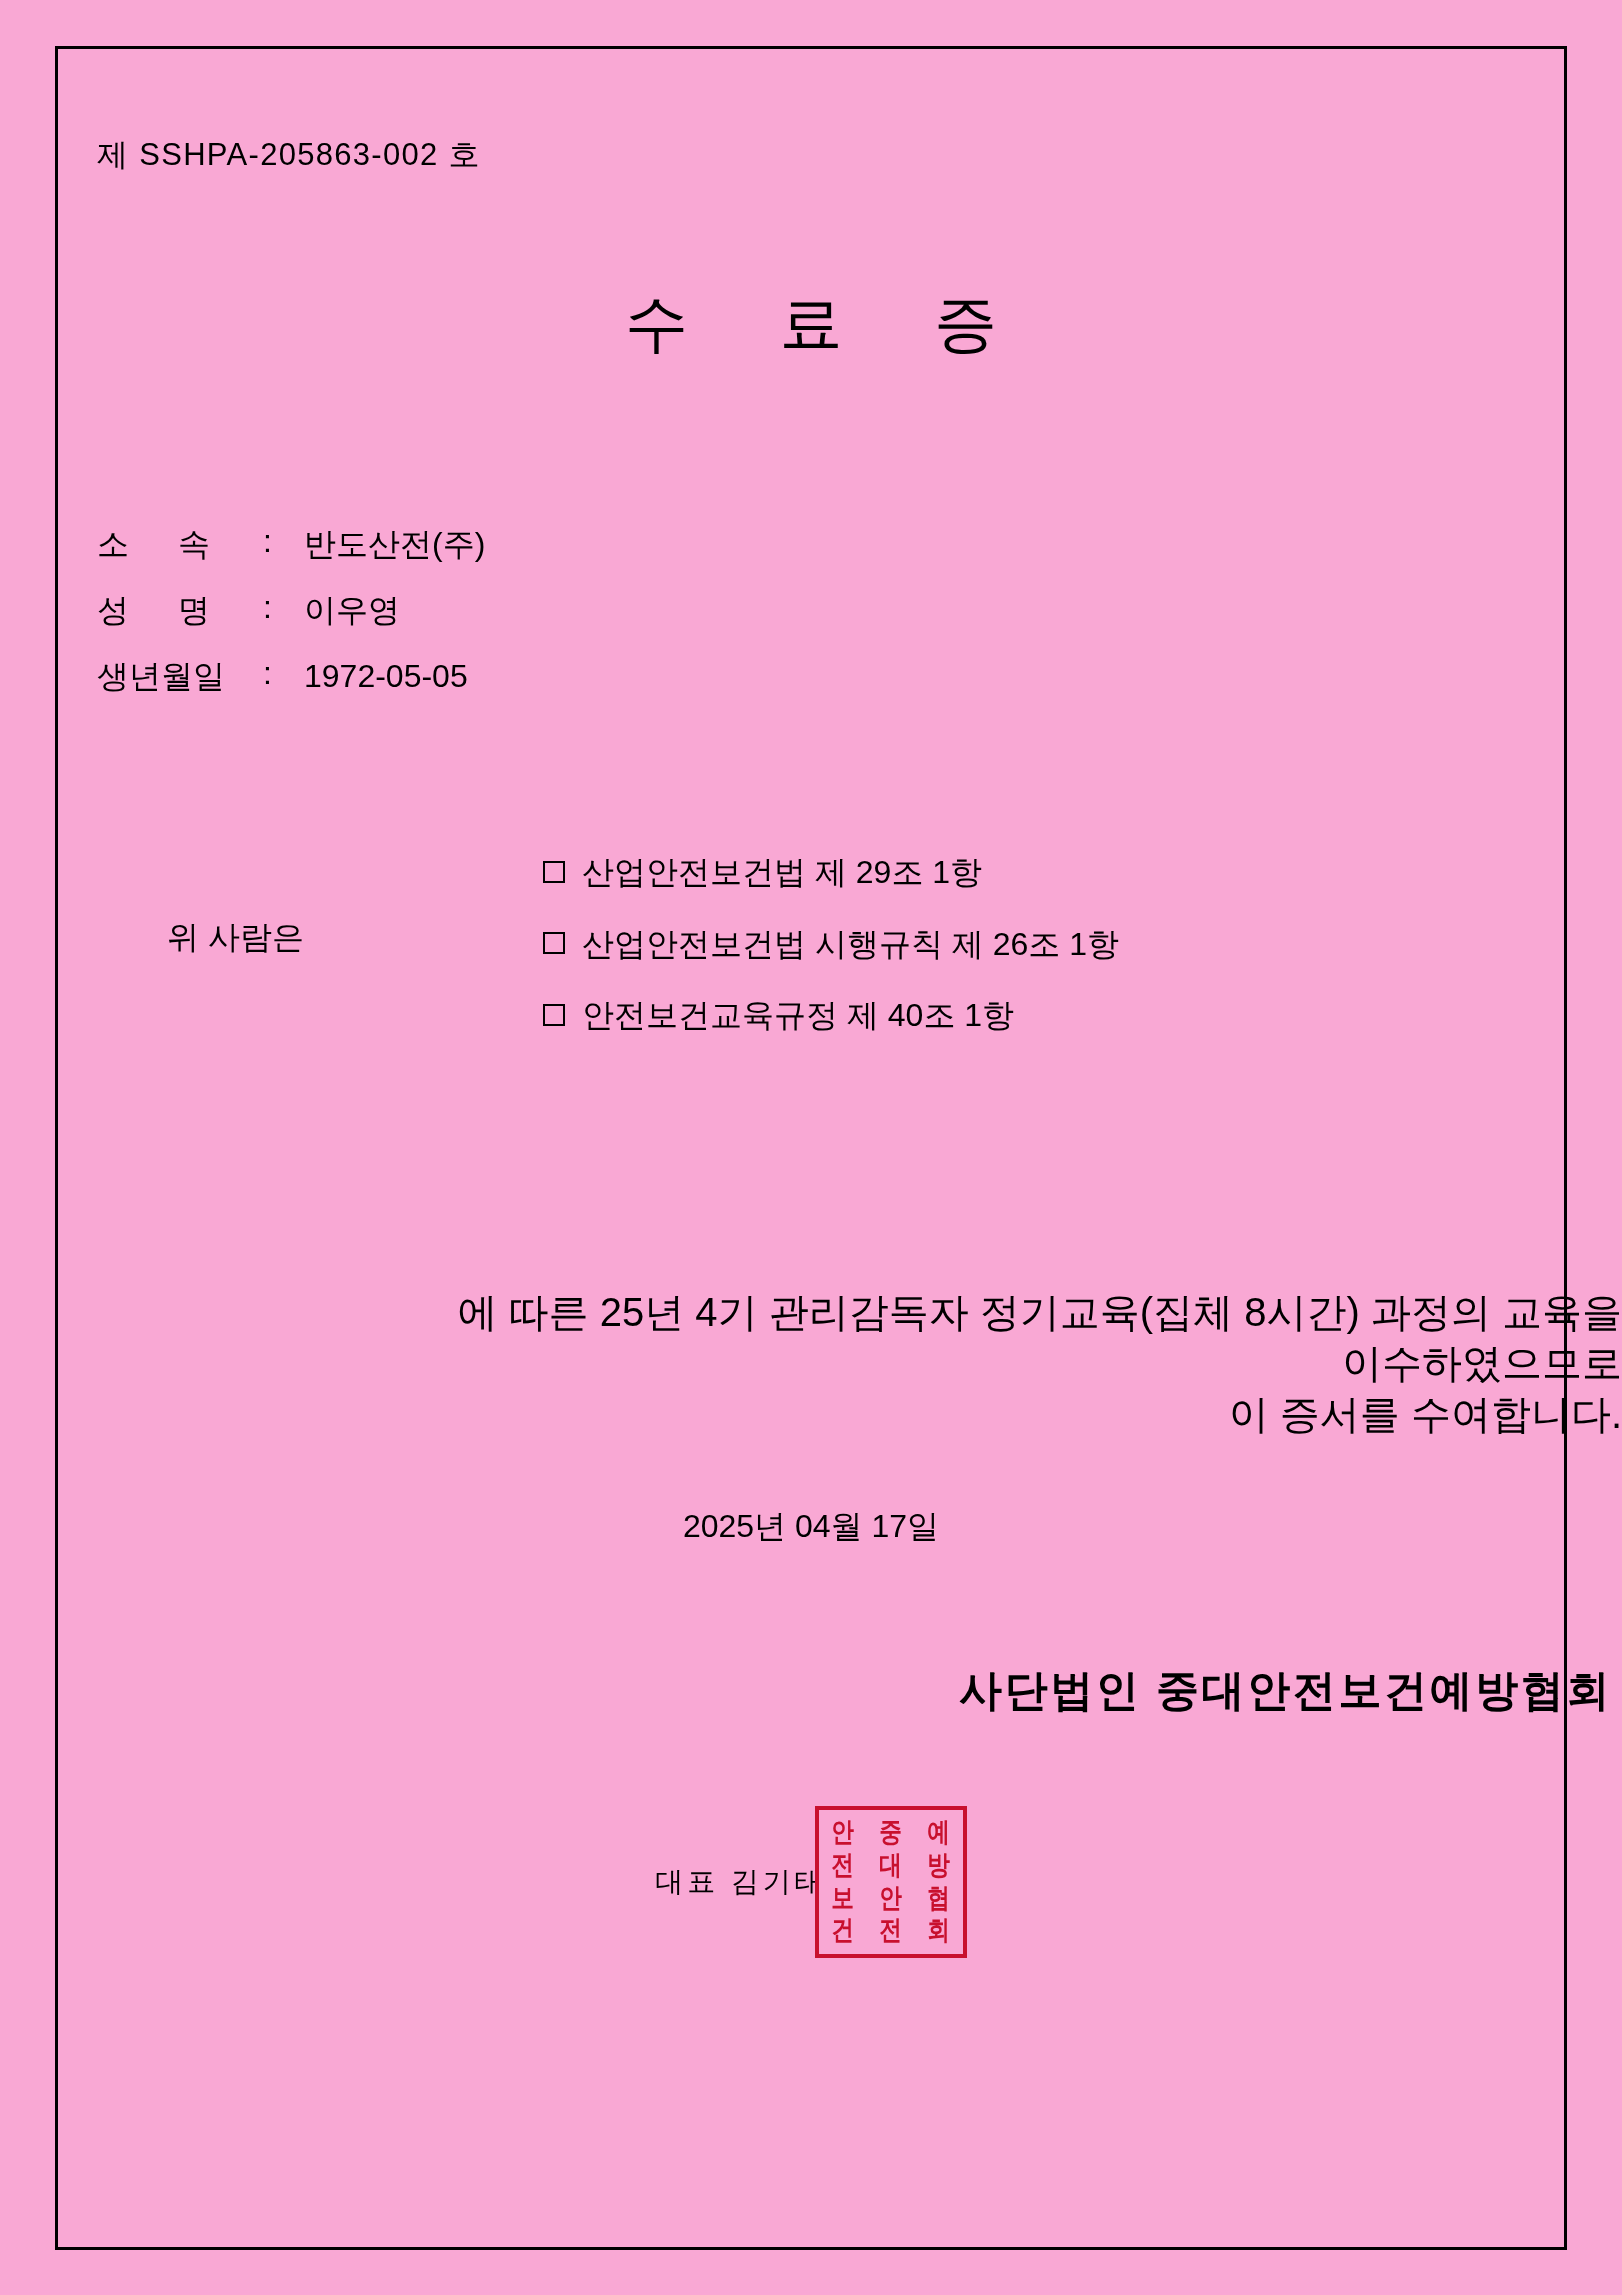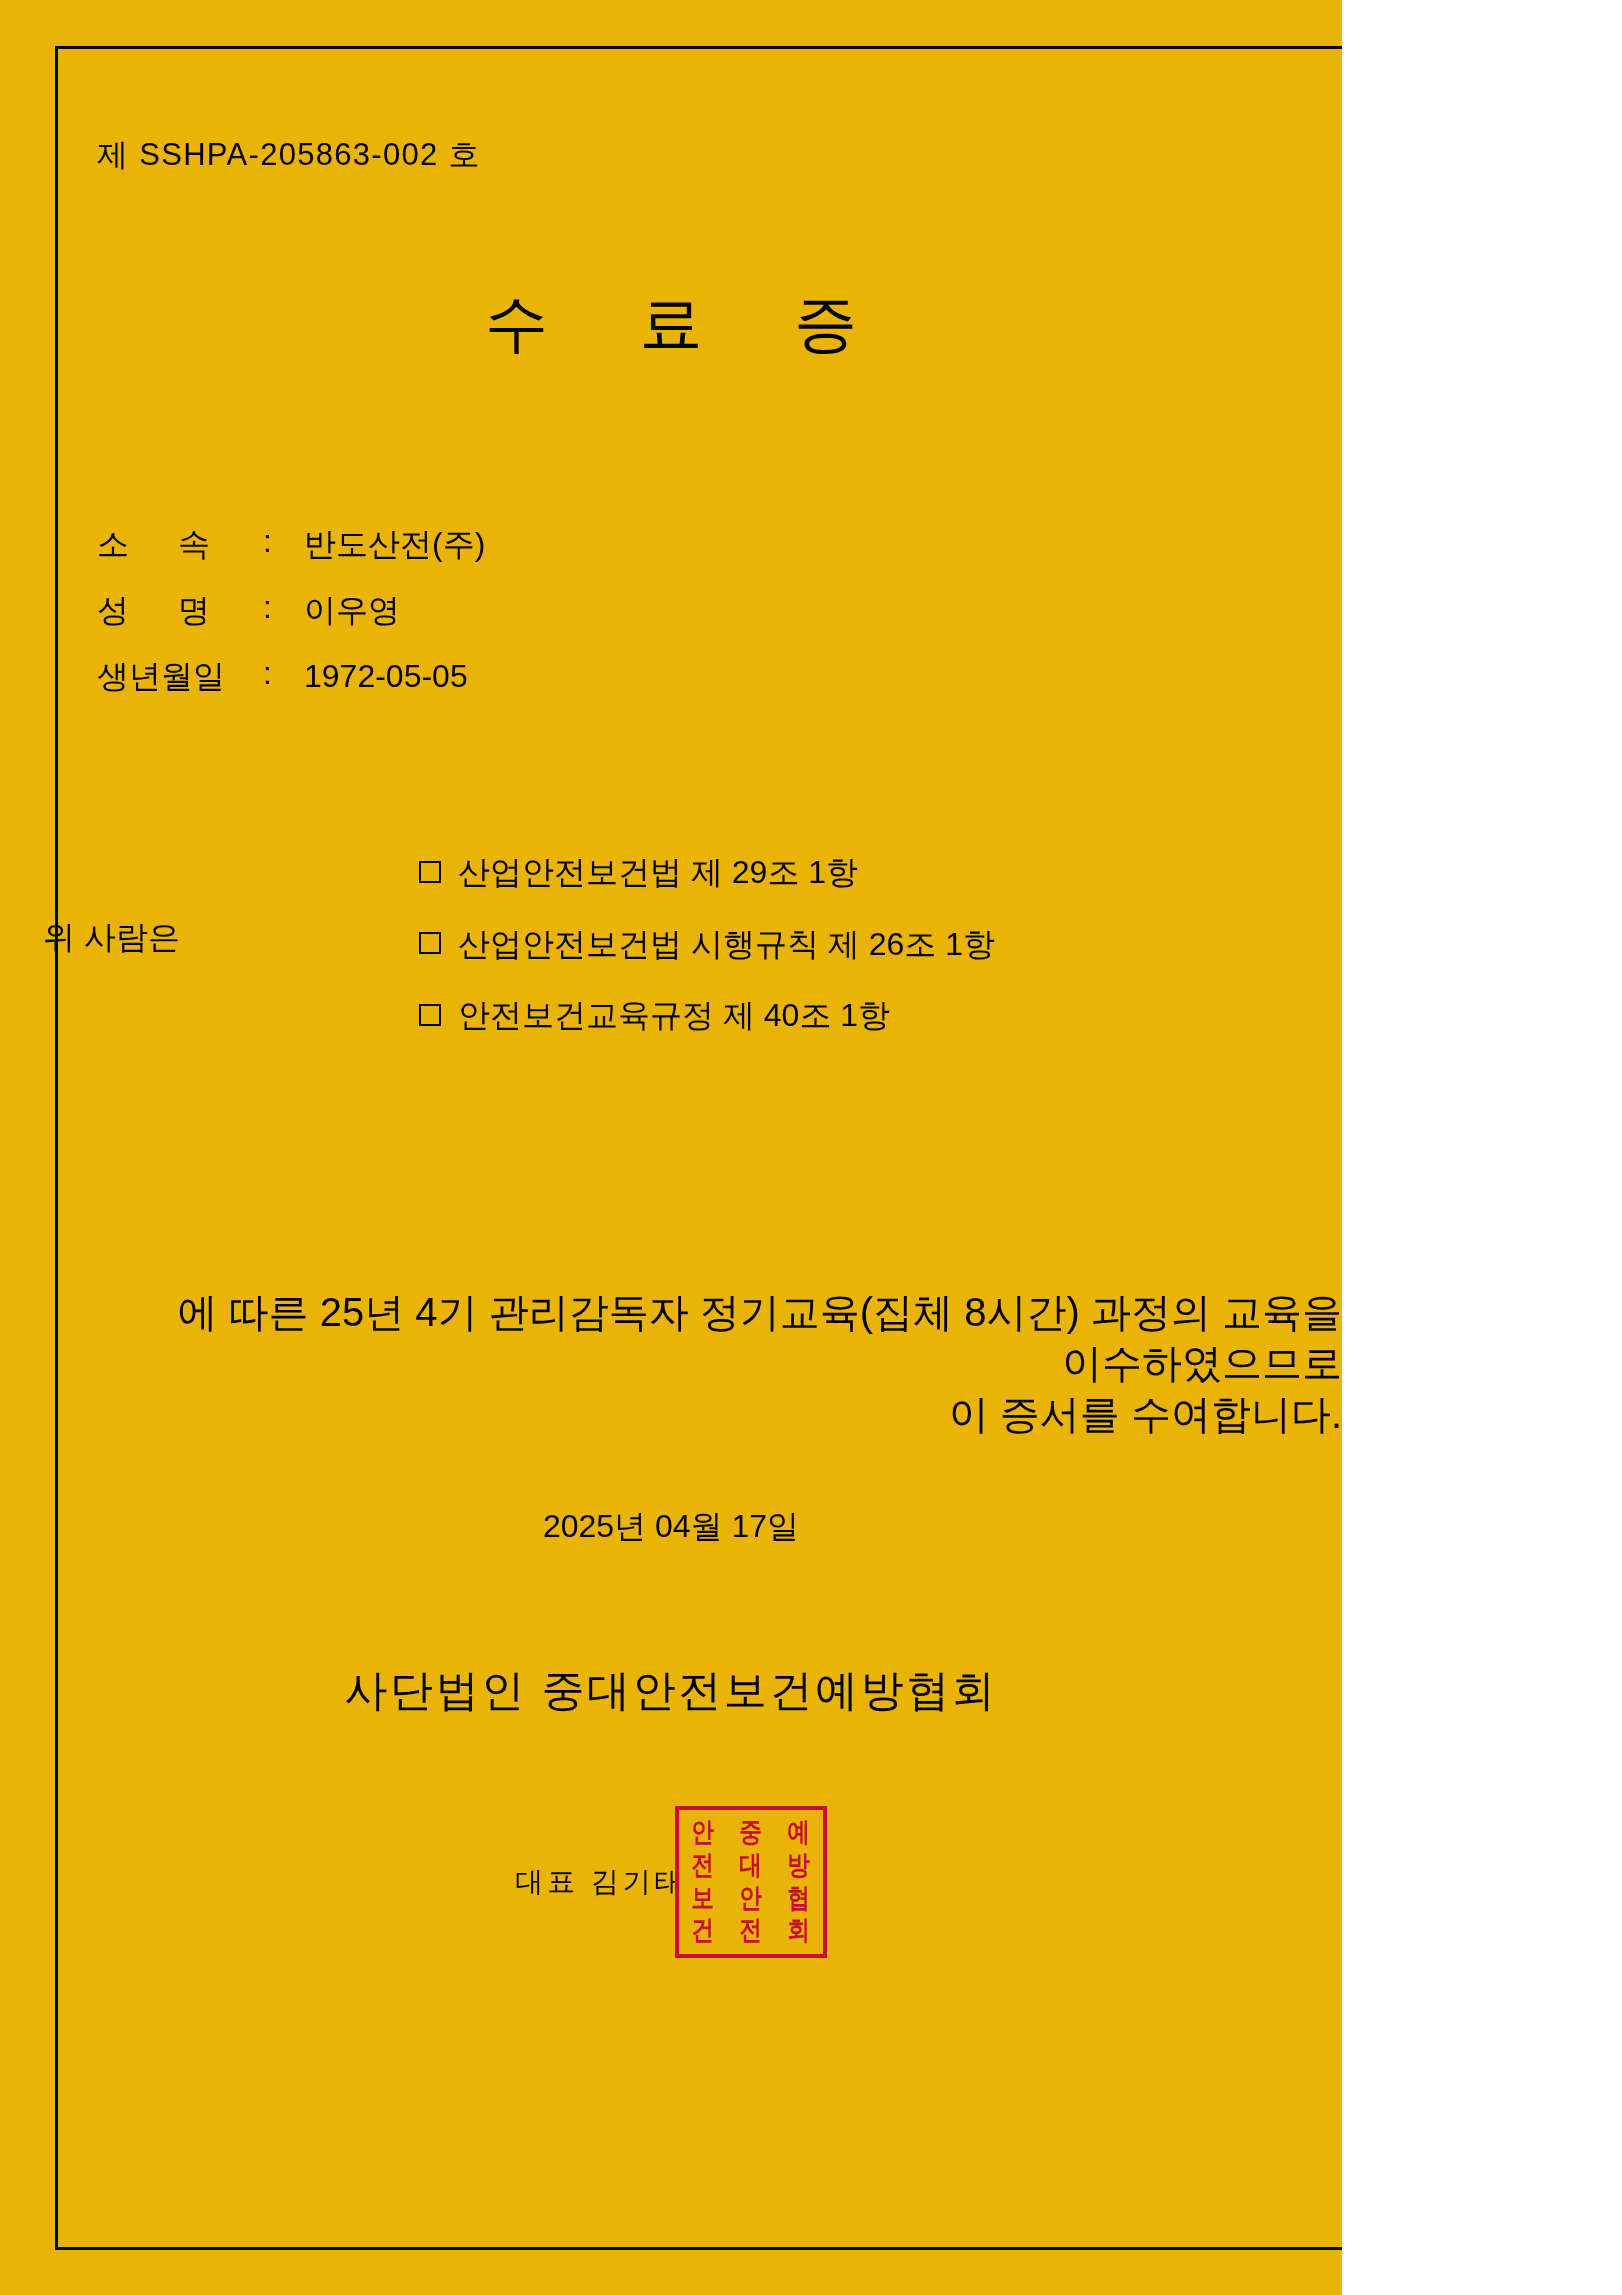--- a/index.html
+++ b/index.html
@@ -6,23 +6,23 @@
     margin: 0;
     padding: 0;
     background: #ffffff;
   }
   body {
     font-family: "Liberation Sans", sans-serif;
     color: #000000;
   }
   .page {
     position: relative;
-    width: 1342px;
+    width: 1622px;
     height: 2295px;
-    background: #eab308;
+    background: #f9a8d4;
     box-sizing: border-box;
     overflow: hidden;
   }
   .border-frame {
     position: absolute;
     left: 55px;
     top: 46px;
     width: 1512px;
     height: 2204px;
     border: 3.3px solid #000000;
@@ -128,26 +128,27 @@
     left: 0;
     right: 0;
     top: 1505px;
     text-align: center;
     font-size: 32px;
     white-space: nowrap;
   }
   .org-name {
     position: absolute;
     left: 0;
-    right: 0;
+    right: 10px;
     top: 1662px;
-    text-align: center;
+    text-align: right;
     font-size: 43px;
     letter-spacing: 2.6px;
     white-space: nowrap;
+    font-weight: bold;
   }
   .rep-row {
     position: absolute;
     left: 0;
     right: 0;
     top: 1806px;
     display: flex;
     justify-content: center;
     align-items: center;
   }

